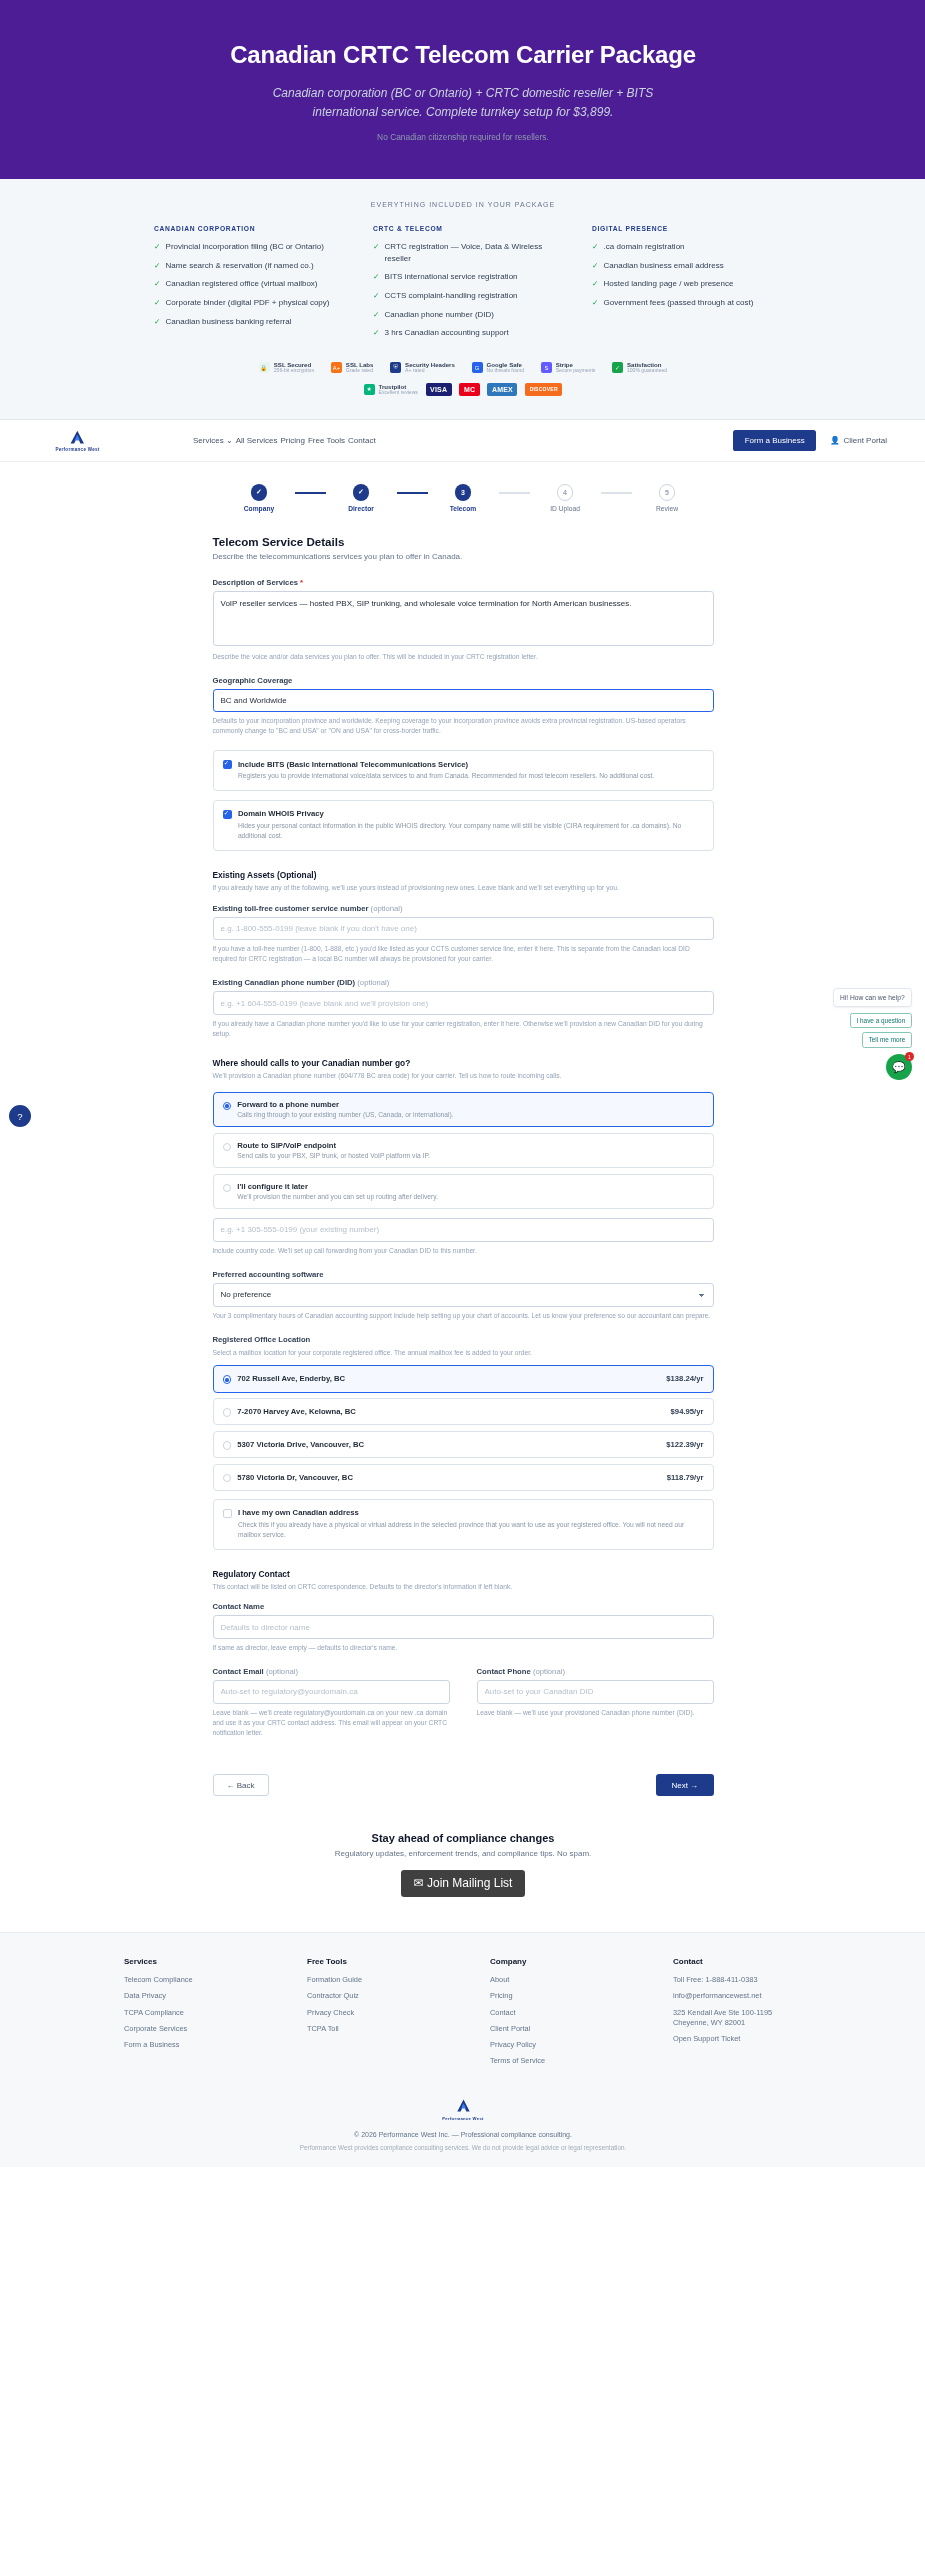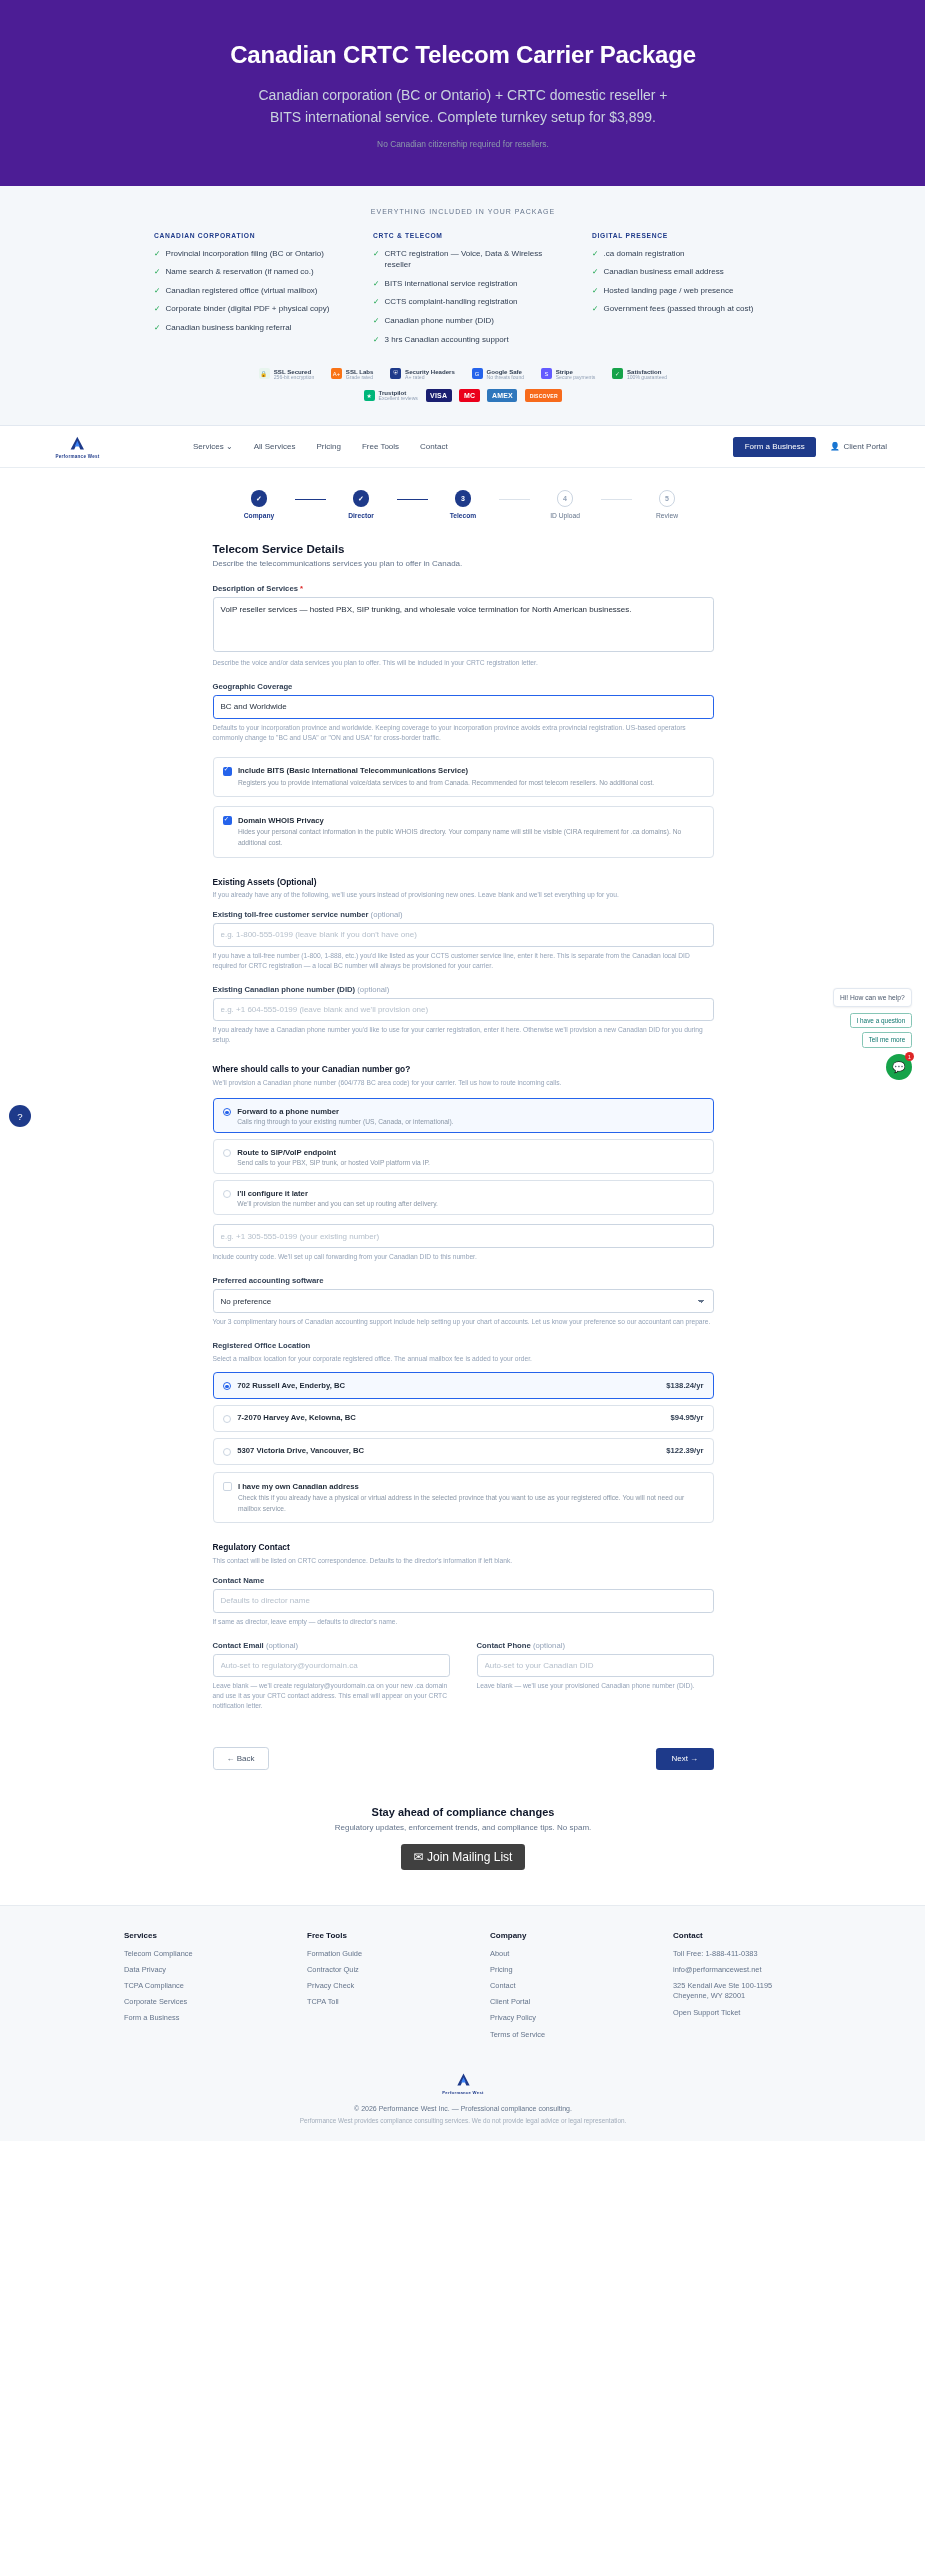--- a/index.html
+++ b/index.html
@@ -9,21 +9,21 @@
     font-family:"Liberation Sans", sans-serif;
     background:#ffffff;
     color:#1f2937;
     -webkit-font-smoothing:antialiased;
   }
   .page { width:926px; margin:0 auto; }
 
   
   .hero { background:#4c1d95; color:#fff; padding:41px 26px 37px; text-align:center; }
   .hero h1 { font-size:24px; line-height:1.2; margin:0 0 14px; font-weight:bold; letter-spacing:-0.2px; }
-  .hero p.sub { font-size:14px; line-height:1.6; margin:0 auto 10.3px; max-width:443px; color:#c9d3de; }
+  .hero p.sub { font-size:12px; line-height:1.6; margin:0 auto 10.3px; max-width:443px; color:#c9d3de;font-style:italic; }
   .hero p.note { font-size:8.4px; color:#8d9bab; margin:0; }
 
   
   .package { background:#f4f7fa; padding:22px 26px 6.4px; border-bottom:0.6px solid #e2e8f0; }
   .package-title { text-align:center; font-size:7px; letter-spacing:1px; color:#64748b; text-transform:uppercase; margin-bottom:16.7px; }
   .pkg-cols { display:flex; justify-content:center; gap:39px; max-width:675px; margin:0 auto; }
   .pkg-col { width:180px; }
   .pkg-col h4 { font-size:6.7px; letter-spacing:0.7px; color:#1e3a8a; text-transform:uppercase; margin:0 0 9px; font-weight:bold; }
   .pkg-col ul { list-style:none; margin:0; padding:0; }
   .pkg-col li { font-size:8px; line-height:1.45; color:#334155; margin-bottom:7px; padding-left:11.6px; position:relative; }
@@ -37,21 +37,21 @@
   .badge .b1 { font-size:6.1px; font-weight:bold; color:#334155; display:block; }
   .badge .b2 { font-size:5.1px; color:#94a3b8; display:block; }
   .cards { display:flex; justify-content:center; align-items:center; gap:7.7px; padding:3.9px 0 16.7px; }
   .card-chip { height:13px; padding:0 4.5px; border-radius:1.9px; display:flex; align-items:center; font-size:7px; font-weight:bold; color:#fff; letter-spacing:0.2px; }
 
   
   .nav { height:42px; display:flex; align-items:center; padding:0 39px; border-bottom:0.6px solid #e8edf2; background:#fff; }
   .logo { display:flex; flex-direction:column; align-items:center; width:77px; }
   .logo .mark { width:20.6px; height:16.7px; }
   .logo .ltext { font-size:4.5px; color:#1e3a8a; letter-spacing:0.3px; margin-top:1.9px; font-weight:bold; }
-  .nav-links { display:flex; align-items:center; gap:21px; margin-left:77px; }
+  .nav-links { display:flex; align-items:center; gap:3px; margin-left:77px; }
   .nav-links a { font-size:8px; color:#475569; text-decoration:none; }
   .nav-right { margin-left:auto; display:flex; align-items:center; gap:14px; }
   .btn-primary { background:#1e3a8a; color:#fff; font-size:8px; padding:5.8px 11.6px; border-radius:2.6px; border:none; cursor:pointer; }
   .client-portal { font-size:8px; color:#475569; display:flex; align-items:center; gap:3.2px; }
 
   
   .main { max-width:501px; margin:0 auto; padding:22px 0 0; }
   .stepper { display:flex; align-items:flex-start; justify-content:center; gap:0; margin-bottom:23px; }
   .step { width:71px; text-align:center; position:relative; }
   .step .circle { width:16.7px; height:16.7px; border-radius:50%; margin:0 auto 4.5px; display:flex; align-items:center; justify-content:center; font-size:7px; font-weight:bold; }
@@ -399,20 +399,27 @@
           <span class="price">$94.95/yr</span>
         </div>
       </div>
       <div class="radio-card">
         <div class="rdo"></div>
         <div class="rc-row">
           <span class="rc-title">5307 Victoria Drive, Vancouver, BC</span>
           <span class="price">$122.39/yr</span>
         </div>
       </div>
+      <div class="radio-card">
+        <div class="rdo"></div>
+        <div class="rc-row">
+          <span class="rc-title">5780 Victoria Dr, Vancouver, BC</span>
+          <span class="price">$118.79/yr</span>
+        </div>
+      </div>
 
       <div class="checkbox-card" style="margin-top:7.7px;">
         <div class="cbx empty"></div>
         <div>
           <div class="cc-title">I have my own Canadian address</div>
           <div class="cc-desc">Check this if you already have a physical or virtual address in the selected province that you want to use as your registered office. You will not need our mailbox service.</div>
         </div>
       </div>
     </div>
 

